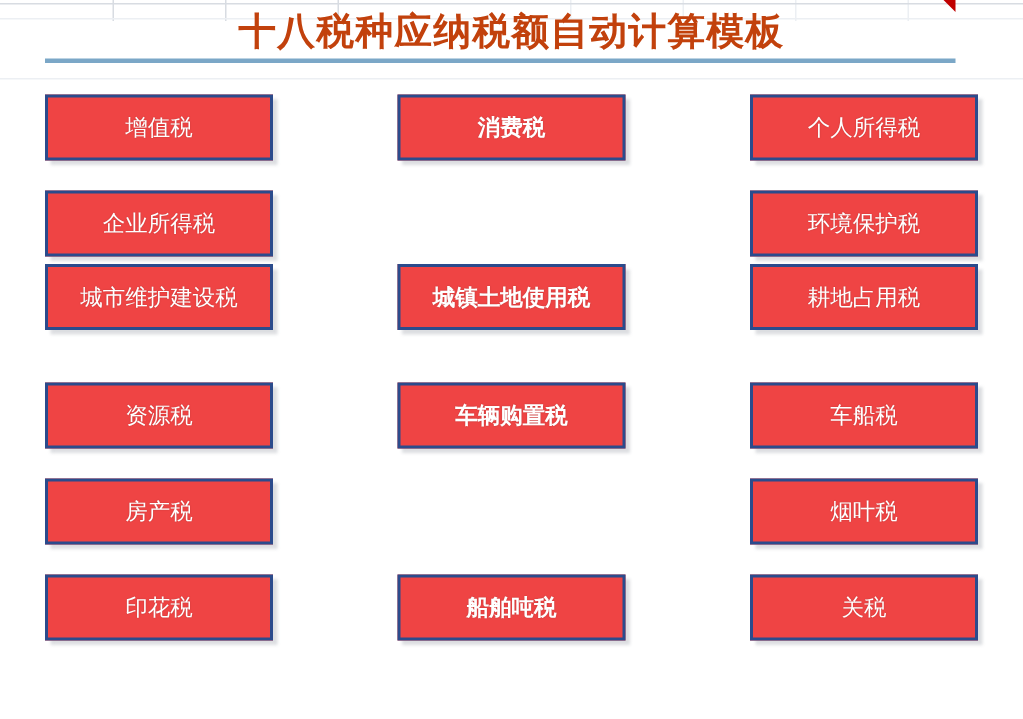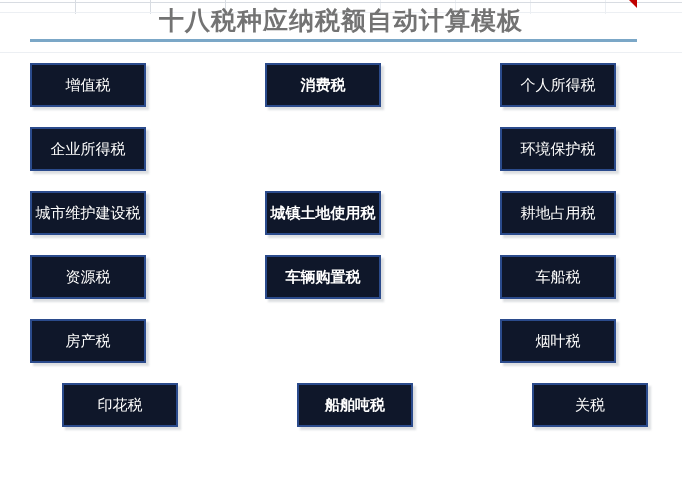--- a/index.html
+++ b/index.html
@@ -53,21 +53,21 @@
     position: absolute;
     left: 0;
     top: 6px;
     width: 682px;
     text-align: center;
   }
   #page-title {
     display: inline-block;
     font-size: 25px;
     font-weight: bold;
-    color: #737373;
+    color: #c2410c;
     letter-spacing: 1px;
     line-height: 30px;
     white-space: nowrap;
   }
   #title-rule {
     position: absolute;
     left: 30px;
     top: 39px;
     width: 607px;
     height: 3px;
@@ -77,46 +77,46 @@
   
   #tax-grid {
     position: absolute;
     left: 0;
     top: 0;
     width: 682px;
     height: 479px;
   }
   .tax-button {
     position: absolute;
-    width: 116px;
+    width: 152px;
     height: 44px;
     box-sizing: border-box;
-    background: #0f172a;
+    background: #ef4444;
     border: 2px solid #2B4B8C;
     box-shadow: 3px 3px 2px rgba(140,145,155,0.30);
     color: #ffffff;
     font-size: 15px;
     font-weight: normal;
     display: flex;
     align-items: center;
     justify-content: center;
     text-align: right;
     white-space: nowrap;
     cursor: pointer;
     text-shadow: 0 0 1px rgba(0,0,0,0.25);
   }
   .tax-button.col-1 { left: 30px; }
   .tax-button.col-2 { left: 265px; font-weight: bold; }
   .tax-button.col-3 { left: 500px; }
   .tax-button.row-1 { top: 63px; }
   .tax-button.row-2 { top: 127px; }
-  .tax-button.row-3 { top: 191px; }
+  .tax-button.row-3 { top: 176px; }
   .tax-button.row-4 { top: 255px; }
   .tax-button.row-5 { top: 319px; }
-  .tax-button.row-6 { top: 383px; margin-left: 32px; }
+  .tax-button.row-6 { top: 383px; }
 </style>
 </head>
 <body>
 
 <div id="sheet-grid">
     <div class="grid-vline" style="left: 75px; height: 14px;"></div>
     <div class="grid-vline" style="left: 150px; height: 14px;"></div>
     <div class="grid-vline" style="left: 225px; height: 14px;"></div>
     <div class="grid-vline grid-faint" style="left: 380px; height: 14px;"></div>
     <div class="grid-vline grid-faint" style="left: 455px; height: 14px;"></div>

